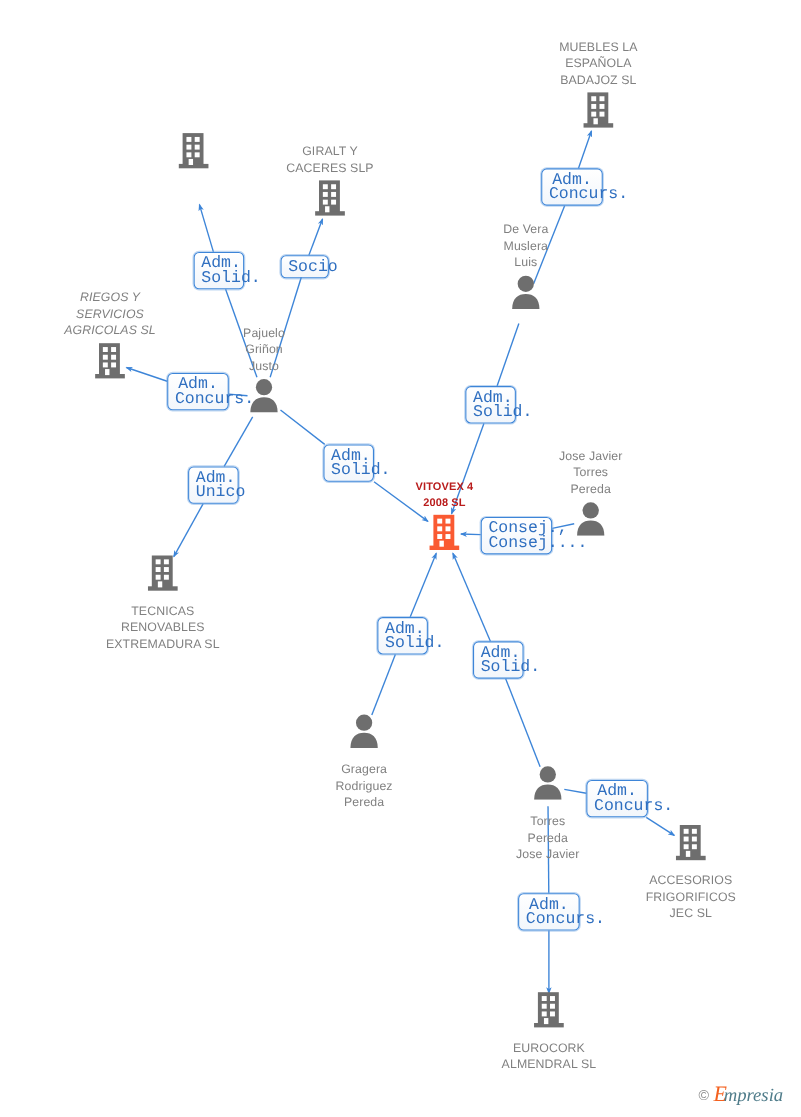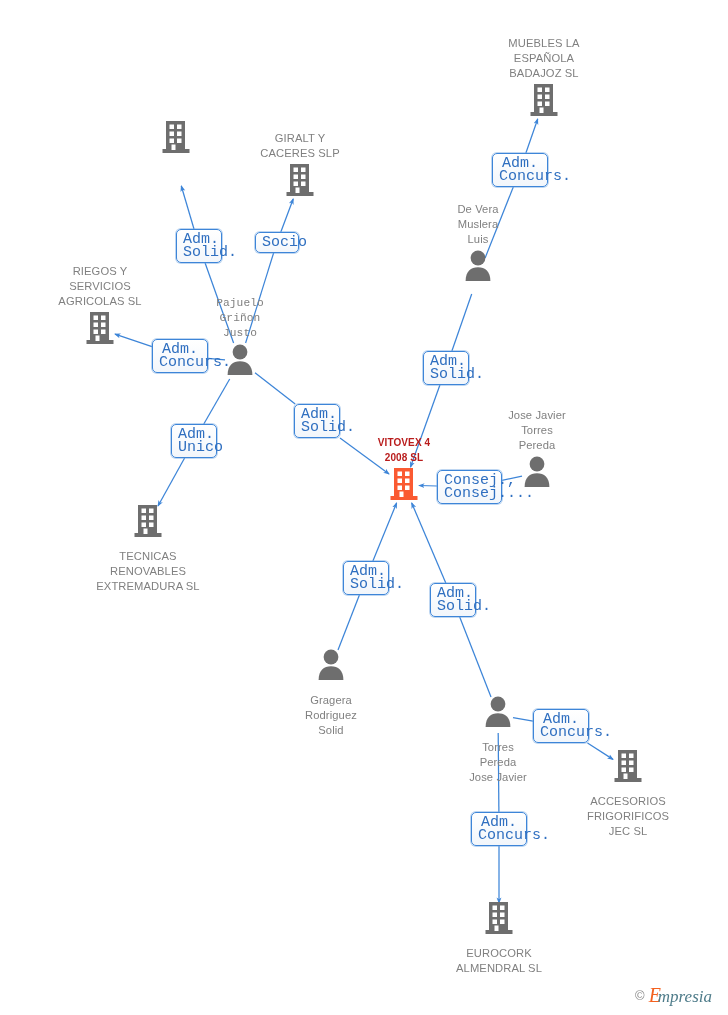--- a/index.html
+++ b/index.html
@@ -179,21 +179,21 @@
               <rect x="7.5" y="4.5" width="4.5" height="4.5"></rect>
               <rect x="15" y="4.5" width="4.5" height="4.5"></rect>
               <rect x="7.5" y="11.5" width="4.5" height="4.5"></rect>
               <rect x="15" y="11.5" width="4.5" height="4.5"></rect>
               <rect x="7.5" y="18.5" width="4.5" height="4.5"></rect>
               <rect x="15" y="18.5" width="4.5" height="4.5"></rect>
               <rect x="9.5" y="24.5" width="4" height="5.5"></rect>
             </g>
           </svg></div>
       </div>
-      <div class="node above" style="top: 264px; left: 100px;">
+      <div class="node above" style="top: 264px; left: 100px; font-style: italic;">
         <div class="label">RIEGOS Y
 SERVICIOS
 AGRICOLAS SL</div>
         <div class="glyph"><svg width="28" height="34" viewBox="0 0 28 34" xmlns="http://www.w3.org/2000/svg">
             <rect x="4" y="1" width="19" height="29" fill="#6e6e6e"></rect>
             <rect x="0.5" y="29" width="27" height="4" fill="#6e6e6e"></rect>
             <g fill="#ffffff">
               <rect x="7.5" y="4.5" width="4.5" height="4.5"></rect>
               <rect x="15" y="4.5" width="4.5" height="4.5"></rect>
               <rect x="7.5" y="11.5" width="4.5" height="4.5"></rect>
@@ -206,21 +206,21 @@
       </div>
       <div class="node above" style="top: 202px; left: 478px;">
         <div class="label">De Vera
 Muslera
 Luis</div>
         <div class="glyph"><svg width="30" height="32" viewBox="0 0 30 32" xmlns="http://www.w3.org/2000/svg">
             <circle cx="15" cy="9" r="7.4" fill="#6e6e6e"></circle>
             <path d="M2.6 32 C2.6 22.2 7.9 18.2 15 18.2 C22.1 18.2 27.4 22.2 27.4 32 Z" fill="#6e6e6e"></path>
           </svg></div>
       </div>
-      <div class="node above" style="top: 296px; left: 240px; font-family: Liberation Mono, monospace;">
+      <div class="node above" style="top: 296px; left: 240px;">
         <div class="label">Pajuelo
 Griñon
 Justo</div>
         <div class="glyph"><svg width="30" height="32" viewBox="0 0 30 32" xmlns="http://www.w3.org/2000/svg">
             <circle cx="15" cy="9" r="7.4" fill="#6e6e6e"></circle>
             <path d="M2.6 32 C2.6 22.2 7.9 18.2 15 18.2 C22.1 18.2 27.4 22.2 27.4 32 Z" fill="#6e6e6e"></path>
           </svg></div>
       </div>
       <div class="node center above" style="top: 435px; left: 404px;">
         <div class="label">VITOVEX 4
@@ -266,21 +266,21 @@
 RENOVABLES
 EXTREMADURA SL</div>
       </div>
       <div class="node below" style="top: 648px; left: 331px;">
         <div class="glyph"><svg width="30" height="32" viewBox="0 0 30 32" xmlns="http://www.w3.org/2000/svg">
             <circle cx="15" cy="9" r="7.4" fill="#6e6e6e"></circle>
             <path d="M2.6 32 C2.6 22.2 7.9 18.2 15 18.2 C22.1 18.2 27.4 22.2 27.4 32 Z" fill="#6e6e6e"></path>
           </svg></div>
         <div class="label">Gragera
 Rodriguez
-Solid</div>
+Pereda</div>
       </div>
       <div class="node below" style="top: 695px; left: 498px;">
         <div class="glyph"><svg width="30" height="32" viewBox="0 0 30 32" xmlns="http://www.w3.org/2000/svg">
             <circle cx="15" cy="9" r="7.4" fill="#6e6e6e"></circle>
             <path d="M2.6 32 C2.6 22.2 7.9 18.2 15 18.2 C22.1 18.2 27.4 22.2 27.4 32 Z" fill="#6e6e6e"></path>
           </svg></div>
         <div class="label">Torres
 Pereda
 Jose Javier</div>
       </div>

